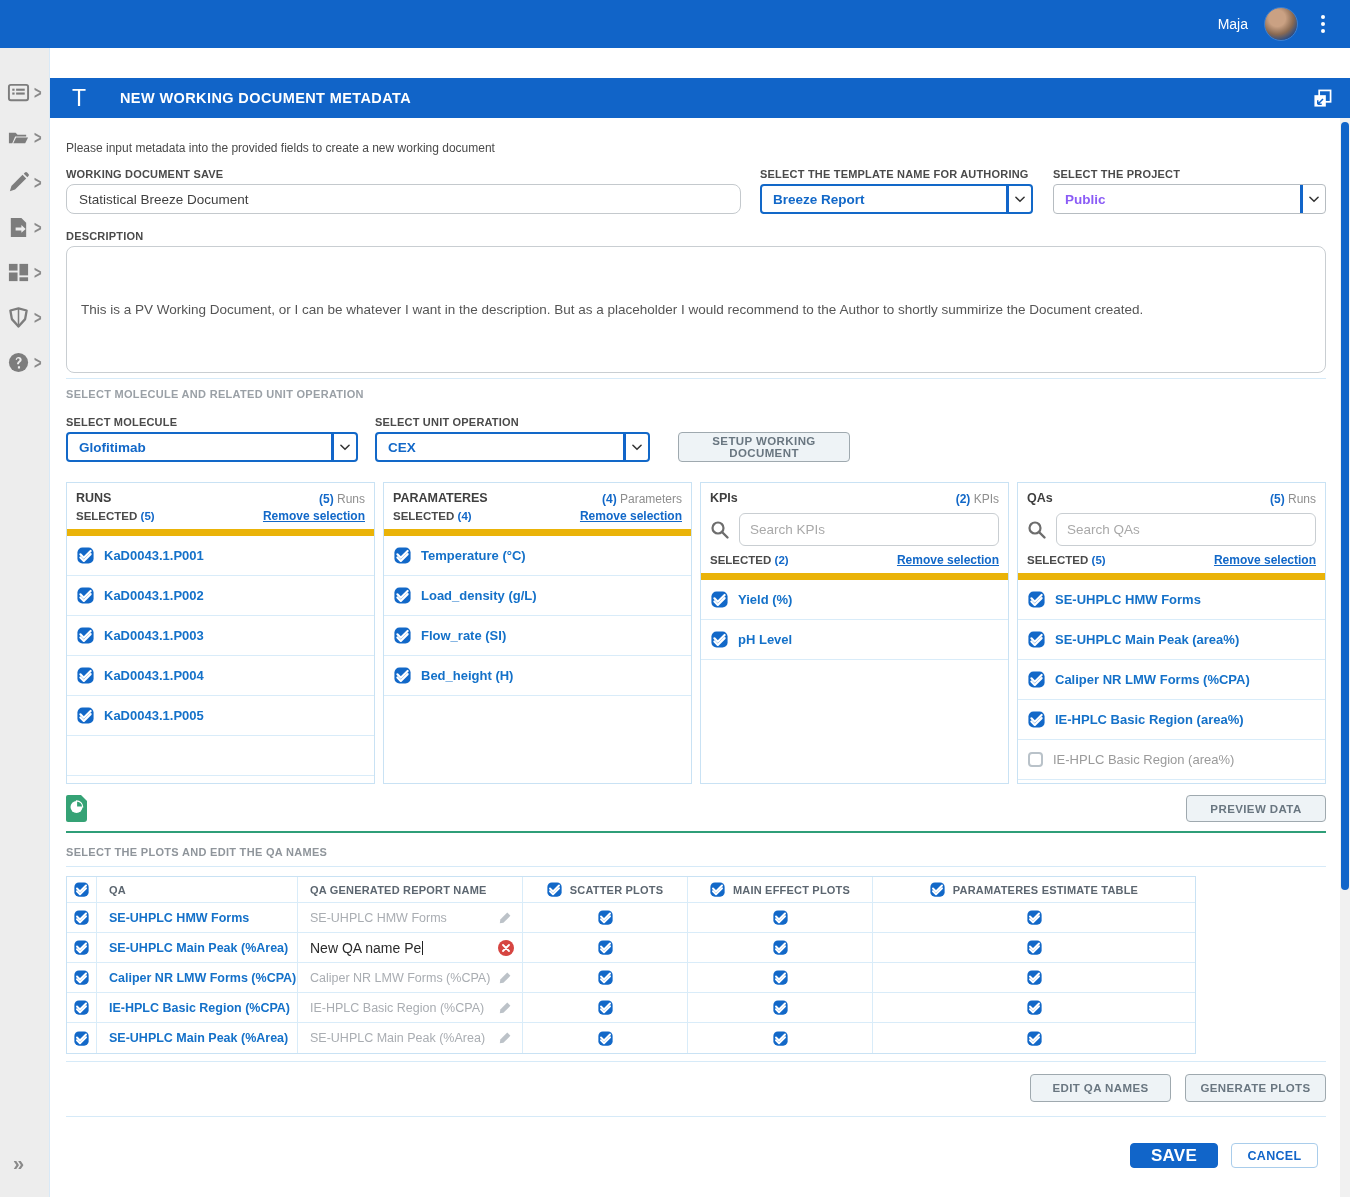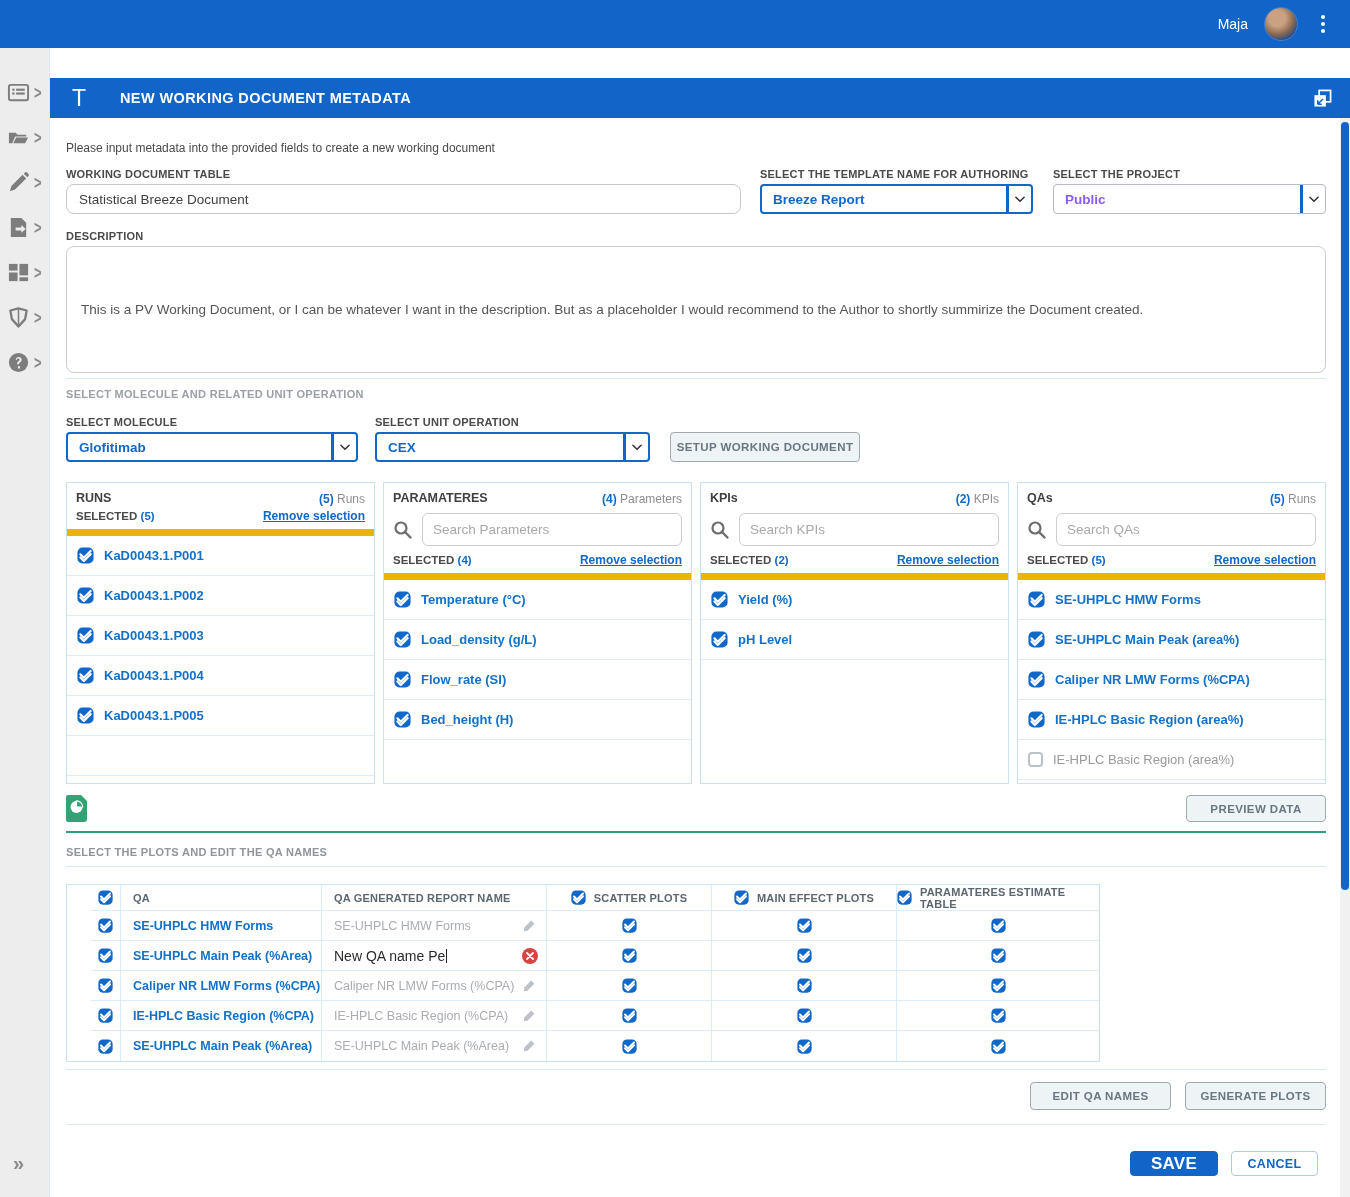--- a/index.html
+++ b/index.html
@@ -68,21 +68,21 @@
               align-items:center; padding:0 14px; font-size:13.5px; color:#555; cursor:text; }
 
   .divider { height:1px; background:#d6eaf8; margin-top:5px; }
   .sect-title { margin-top:9px; }
 
   .mol-row { display:flex; margin-top:16px; align-items:flex-end; }
   .fg-mol { width:292px; }
   .fg-unit { width:275px; margin-left:17px; }
   .btn { border-radius:4px; font-family:"Liberation Sans", sans-serif; font-weight:700; cursor:pointer; }
   .btn-gray { background:#eef3f6; border:1px solid #9fa9af; color:#697680; font-size:11.5px; letter-spacing:.4px; }
-  .setup-btn { width:190px; height:30px; margin-left:20px; }
+  .setup-btn { width:172px; height:30px; margin-left:28px; }
 
   
   .cols { display:flex; justify-content:space-between; margin-top:20px; }
   .col { width:309px; height:302px; border:1px solid #c9e2f4; overflow:hidden; }
   .col-head { display:flex; justify-content:space-between; align-items:center; padding:6px 9px 2px; }
   .col-title { font-size:12.5px; font-weight:700; color:#3f3f3f; }
   .col-count b { color:#1268c8; font-size:12px; }
   .col-count span { color:#8e8e8e; font-size:12px; }
   .col-search { display:flex; align-items:center; padding:4px 9px 7px; }
   .mag { width:20px; height:20px; flex:0 0 auto; }
@@ -108,21 +108,21 @@
 
   
   .preview-row { display:flex; justify-content:space-between; align-items:flex-start; margin-top:11px; }
   .report-ic { width:21px; height:27px; }
   .preview-btn { width:140px; height:27px; }
   .green-divider { height:2px; background:#2f9e78; margin-top:9px; }
   .plots-title { margin-top:13px; color:#8f959b; }
   .light-divider { height:1px; background:#d6eaf8; margin-top:8px; }
 
   
-  .tbl { margin-top:17px; width:1034px; border:1px solid #c9e2f4;padding-left:24px; }
+  .tbl { margin-top:9px; width:1130px; border:1px solid #c9e2f4; }
   .trow { display:grid; grid-template-columns:30px 201px 225px 165px 185px 1fr; align-items:stretch; }
   .trow > div { border-right:1px solid #d9ecf9; display:flex; align-items:center; }
   .trow > div:last-child { border-right:none; }
   .thead { height:26px; border-bottom:1px solid #d9ecf9; }
   .tr { height:30px; border-bottom:1px solid #d9ecf9; }
   .tr:last-child { border-bottom:none; }
   .c-center { justify-content:center; }
   .c-pad { padding-left:12px; }
   .th-label { font-size:11px; font-weight:700; color:#5c6670; letter-spacing:.2px; }
   .th-group { gap:8px; }
@@ -230,21 +230,21 @@
 
     <div class="scroll-track"></div>
     <div class="scroll-thumb"></div>
 
     <div class="content">
 
       <div class="intro">Please input metadata into the provided fields to create a new working document</div>
 
       <div class="field-row">
         <div class="fg-name">
-          <div class="lbl">WORKING DOCUMENT TABLE</div>
+          <div class="lbl">WORKING DOCUMENT SAVE</div>
           <input class="text-input" type="text" value="Statistical Breeze Document" style="">
         </div>
         <div class="fg-template">
           <div class="lbl">SELECT THE TEMPLATE NAME FOR AUTHORING</div>
           <div class="sel sel-blue">
             <span class="sel-val">Breeze Report</span>
             <span class="sel-div"></span>
             <span class="sel-chev">
                 <svg viewBox="0 0 24 24">
                   <path d="M5 9l7 7 7-7"></path>
@@ -354,27 +354,20 @@
               </div>
             <div class="item"></div>
           </div>
         </div>
 
         <div class="col">
           <div class="col-head">
             <span class="col-title">PARAMATERES</span>
             <span class="col-count"><b>(4)</b><span> Parameters</span></span>
           </div>
-          <div class="col-search">
-            <svg class="mag" viewBox="0 0 20 20">
-                <circle cx="8" cy="8" r="5.5"></circle>
-                <line x1="12.5" y1="12.5" x2="17.5" y2="17.5"></line>
-              </svg>
-            <input class="search-input" type="text" placeholder="Search Parameters" style="">
-          </div>
           <div class="col-sel">
             <span class="col-sel-left"><span>SELECTED </span><b>(4)</b></span>
             <span class="remove-link">Remove selection</span>
           </div>
           <div class="col-list">
             <div class="item">
                 <svg class="ck" viewBox="0 0 20 20">
                   <rect x="0.5" y="0.5" width="19" height="19" rx="6"></rect>
                   <path d="M4 8.6 8 12.6 16 4.6"></path>
                   <path d="M4 12.4 8 16.4 16 8.4"></path>

